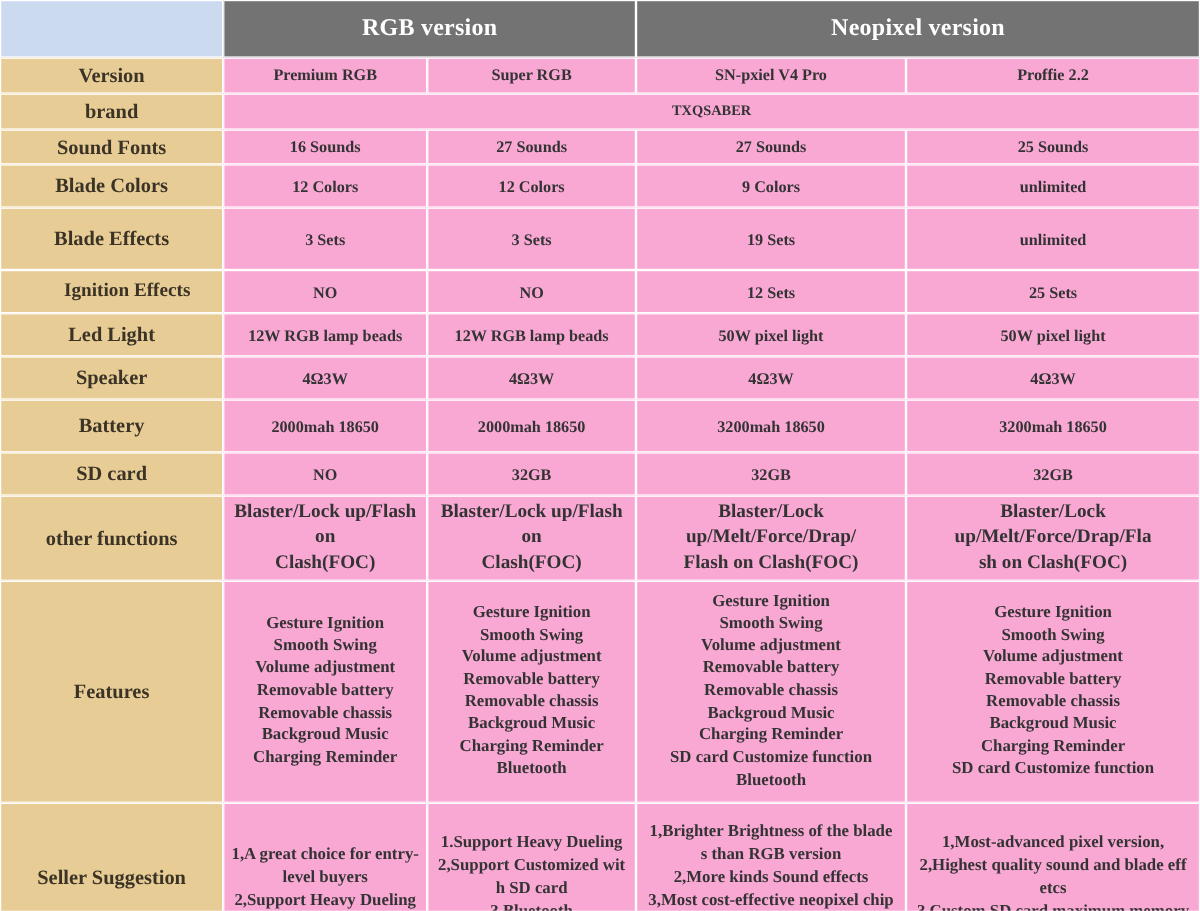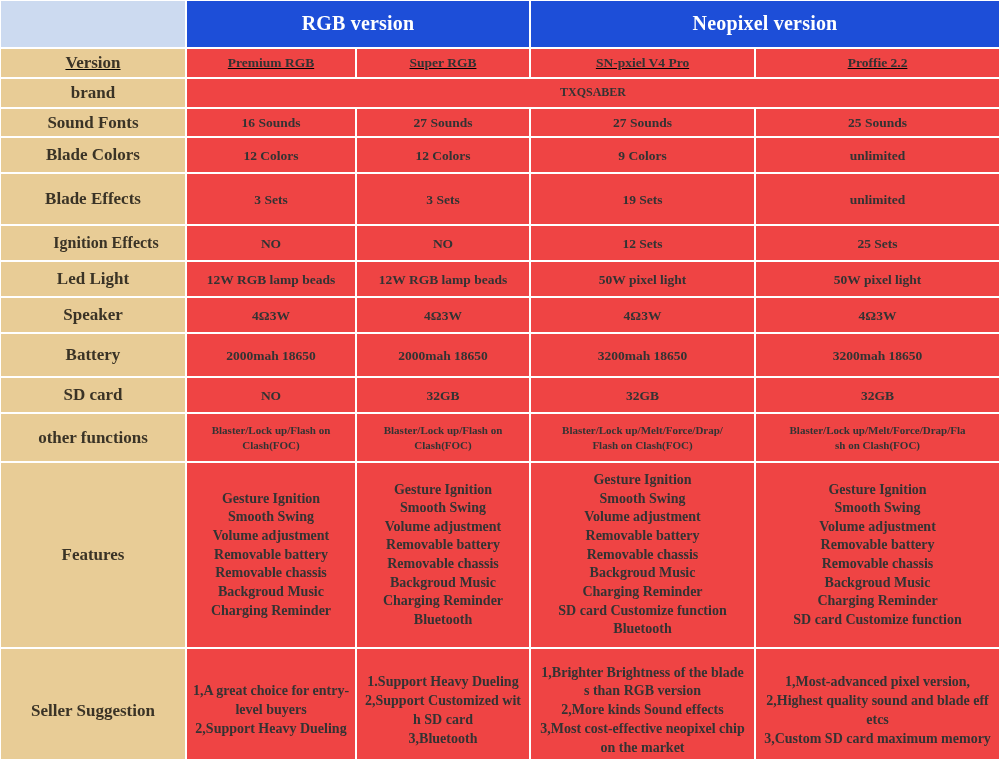--- a/index.html
+++ b/index.html
@@ -43,21 +43,21 @@
     background: #e9eaec;
     font-size: 13.5px;
   }
 
   
   td.corner-blank {
     background: #ccdaf0;
     border: 1px solid #ffffff;
   }
   td.group-head {
-    background: #1d4ed8;
+    background: #737373;
     color: #ffffff;
     font-size: 20px;
     font-weight: bold;
     letter-spacing: 0.2px;
     border: 1px solid #ffffff;
     padding: 10px 6px;
   }
 
   
   td.row-label {
@@ -67,28 +67,28 @@
     font-weight: bold;
     text-align: center;
   }
   td.row-label.small {
     font-size: 16px;
     padding-left: 32px;
   }
 
   
   td.val {
-    background: #ef4444;
+    background: #f9a8d4;
     font-size: 13.5px;
   }
   td.val.brand-span {
     font-size: 12px;
   }
   td.val.func {
-    font-size: 11px;
+    font-size: 16px;
     line-height: 1.3;
   }
   td.val.features {
     font-size: 14px;
     line-height: 1.33;
     padding: 8px 4px;
   }
   td.val.features.bolder {
     font-weight: bold;
   }
@@ -112,21 +112,21 @@
     <col class="c-4">
   </colgroup>
   <tbody>
 
     <tr style="height:48px;">
       <td class="corner-blank"></td>
       <td class="group-head" colspan="2">RGB version</td>
       <td class="group-head" colspan="2">Neopixel version</td>
     </tr>
 
-    <tr style="height:18px;text-decoration:underline;">
+    <tr style="height:18px;">
       <td class="row-label">Version</td>
       <td class="val">Premium RGB</td>
       <td class="val">Super RGB</td>
       <td class="val">SN-pxiel V4 Pro</td>
       <td class="val">Proffie 2.2</td>
     </tr>
 
     <tr style="height:20px;">
       <td class="row-label">brand</td>
       <td class="val brand-span" colspan="4">TXQSABER</td>

